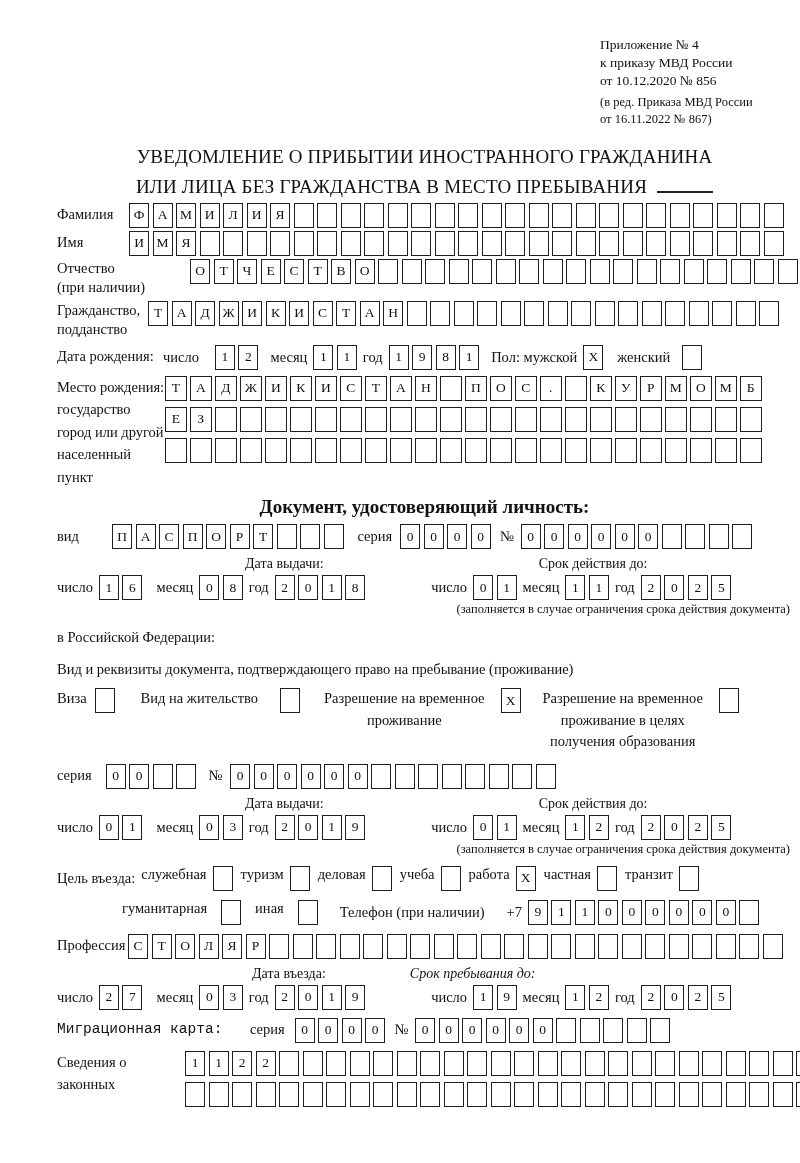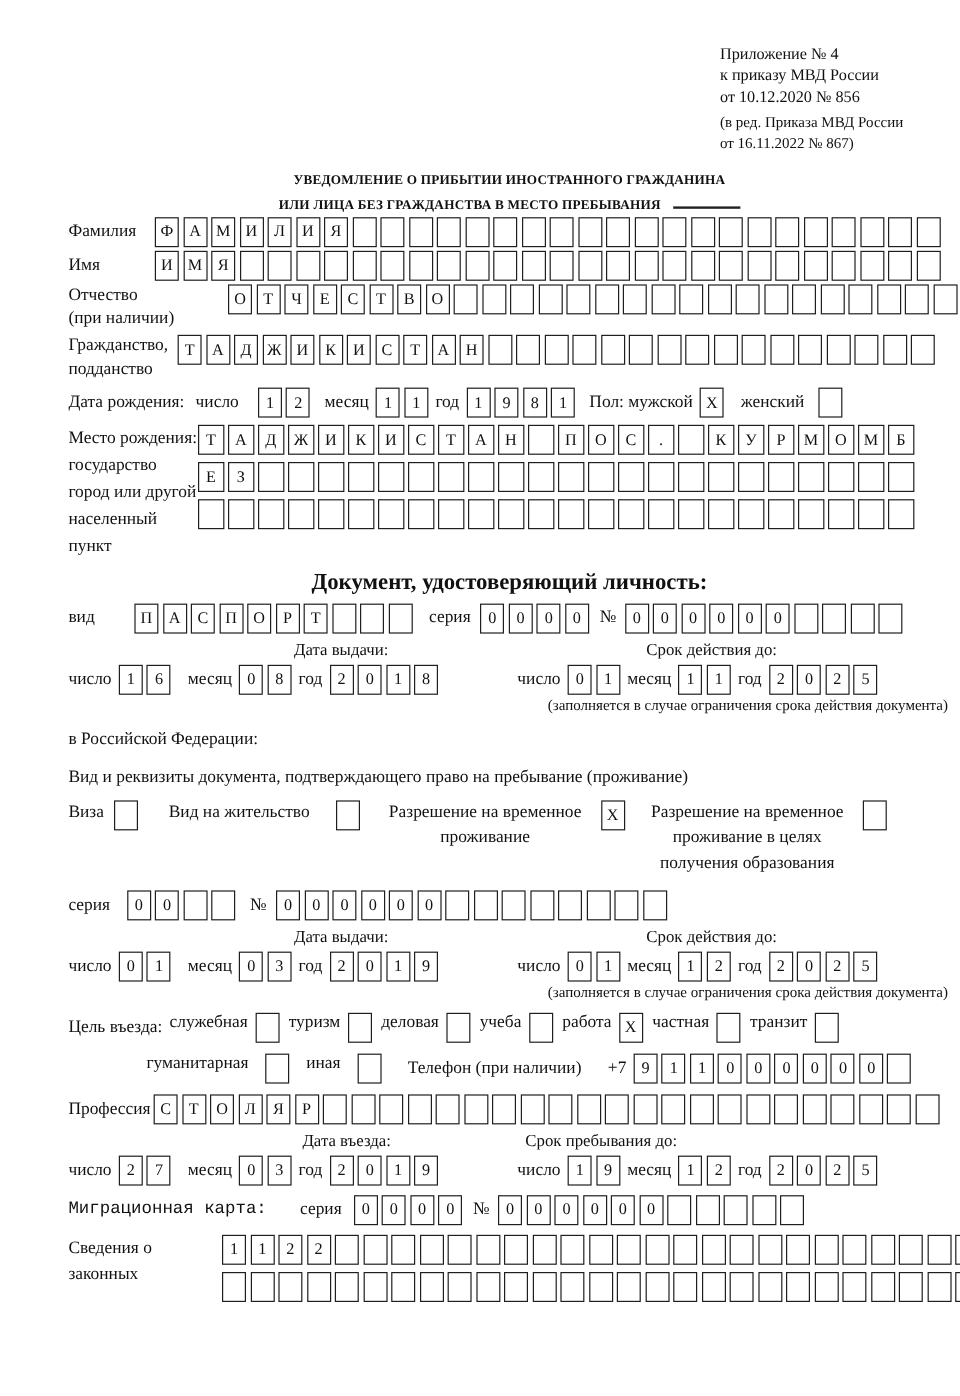--- a/index.html
+++ b/index.html
@@ -4,21 +4,21 @@
 <style>
   html,body{margin:0;padding:0;background:#fff;}
   .page{
     box-sizing:border-box;width:800px;height:1163px;margin:0 auto;
     padding:36px 8px 16px 57px;position:relative;overflow:hidden;
     font-family:"Liberation Serif","DejaVu Serif",serif;color:#111;background:#fff;
   }
   .hdr{margin-left:auto;width:192px;font-size:13.5px;line-height:1.34;}
   .hdr .sub{font-size:12.5px;margin-top:4px;}
   .forma{font-weight:bold;font-size:15px;text-align:right;padding-right:30px;margin-top:20px;letter-spacing:.5px;}
-  .title{font-weight:bold;font-size:11px;text-align:center;margin-top:14px;line-height:1.6;letter-spacing:.2px;}
+  .title{font-weight:normal;font-size:19px;text-align:center;margin-top:14px;line-height:1.6;letter-spacing:.2px;}
   .uline{display:inline-block;width:56px;border-bottom:2px solid #222;height:13px;margin-left:10px;}
   .sec{font-weight:bold;font-size:14.6px;margin-top:24px;margin-bottom:13px;letter-spacing:.1px;}
   .row{display:flex;align-items:center;margin-bottom:3px;}
   .rowt{display:flex;align-items:flex-start;margin-bottom:3px;}
   .lbl{font-size:14.5px;line-height:1.35;}
   .w72{width:72px;flex:none;}
   .w133{width:133px;flex:none;}
   .w91{width:91px;flex:none;}
   .w108{width:108px;flex:none;}
   .w71{width:71px;flex:none;}
@@ -625,21 +625,21 @@
         <span class="cell"></span>
         <span class="cell"></span>
         <span class="cell"></span>
         <span class="cell"></span>
         <span class="cell"></span>
       </span>
   </div>
 
   <div class="heads">
     <span style="margin-left:195px;">Дата въезда:</span>
-    <span style="margin-left:112px;">Срок пребывания до:</span>
+    <span style="margin-left:84px;font-style:italic;">Срок пребывания до:</span>
   </div>
 
   <div class="numrow">
     <span class="dg">
       <span>число</span>
       <span class="cells">
           <span class="cell">2</span>
           <span class="cell">7</span>
         </span>
       <span style="margin-left:8px;">месяц</span>

